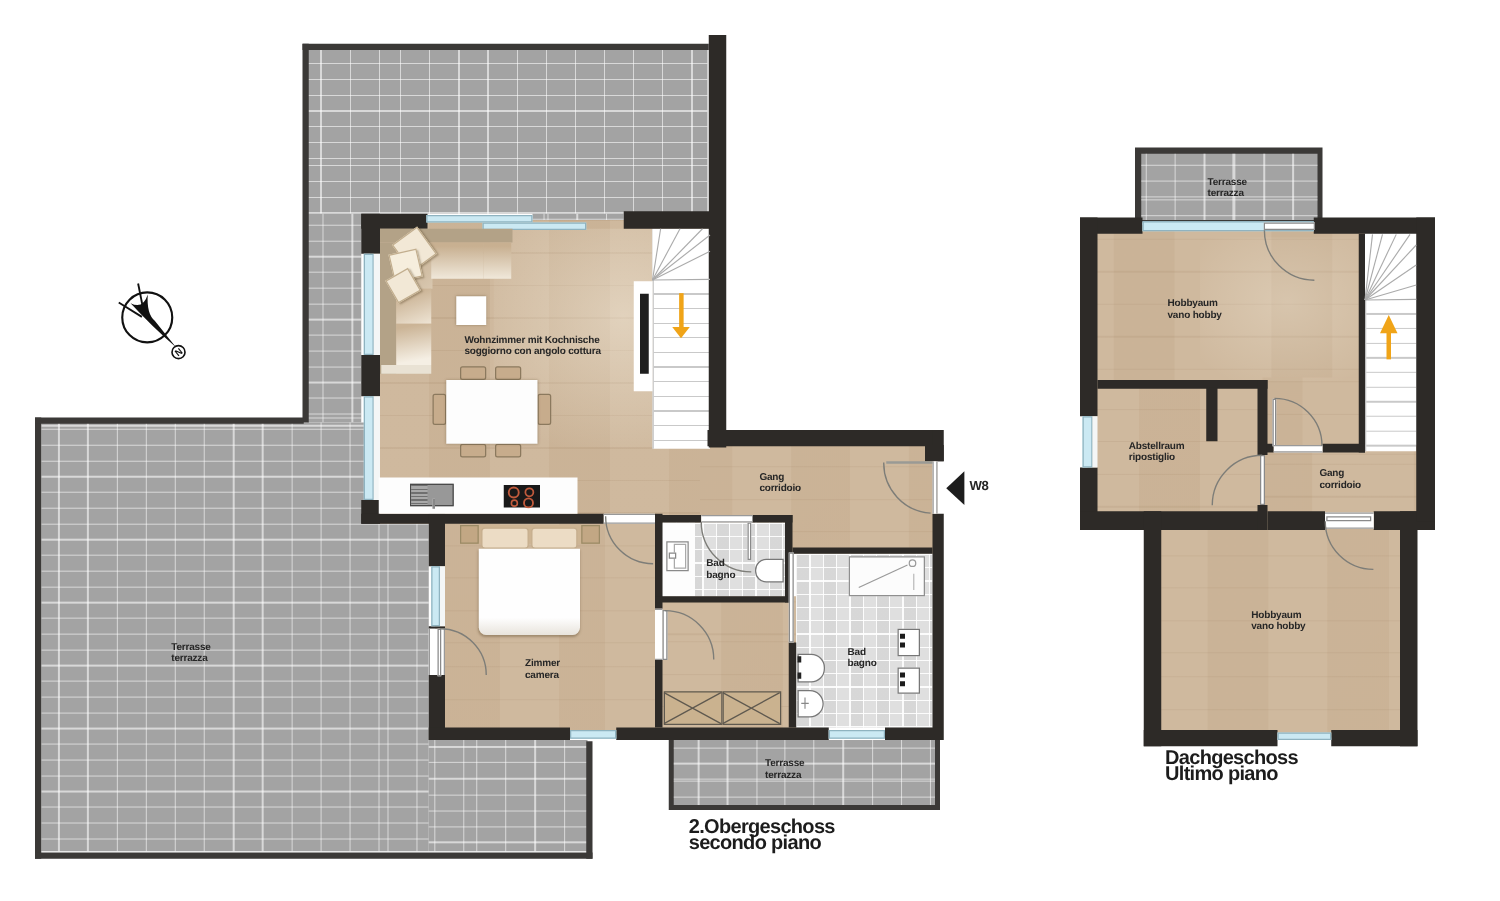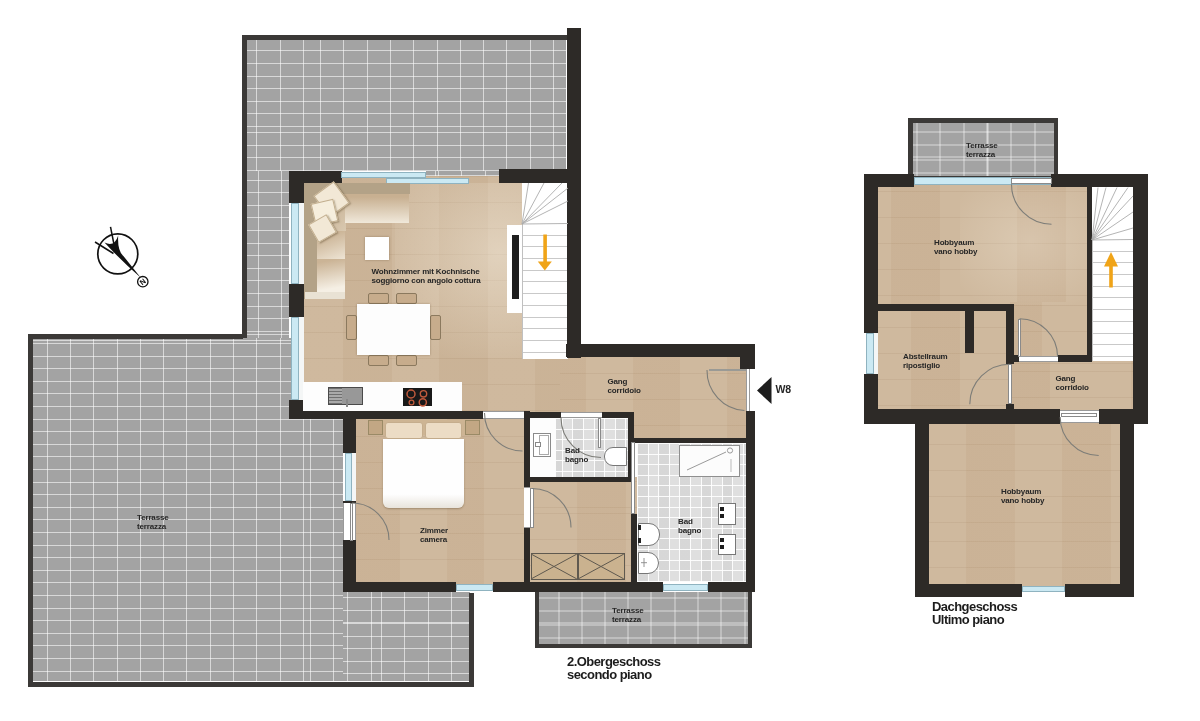--- a/index.html
+++ b/index.html
@@ -18,21 +18,21 @@
       repeating-linear-gradient(90deg, rgba(255,255,255,.04) 0 47px, rgba(120,85,50,.03) 47px 96px);}
   .bathtile{position:absolute;background-color:#dfdfdf;
     background-image:
       repeating-linear-gradient(90deg, rgba(255,255,255,.9) 0 1px, rgba(0,0,0,0) 1px 10.6px),
       repeating-linear-gradient(180deg, rgba(255,255,255,.9) 0 1px, rgba(0,0,0,0) 1px 10.6px),
       repeating-linear-gradient(90deg, rgba(0,0,0,.035) 0 10.6px, rgba(0,0,0,0) 10.6px 21.2px);}
   .win{position:absolute;background:#cbe9f3;border:0.7px solid #8fb3c0;box-sizing:border-box;}
   .stair{position:absolute;background:#fff;
     background-image:repeating-linear-gradient(180deg, rgba(0,0,0,0) 0 10.7px, #c9c9c9 10.7px 11.7px);border-left:0.8px solid #c0c0c0;box-sizing:border-box;}
   .lbl{position:absolute;color:#262626;font-weight:700;font-size:8px;line-height:9.3px;letter-spacing:-0.15px;}
-  .big{font-size:13px;line-height:13px;color:#1c1c1c;font-weight:700;letter-spacing:-0.55px;}
+  .big{font-size:16px;line-height:13px;color:#1c1c1c;font-weight:700;letter-spacing:-0.55px;}
   svg{position:absolute;left:0;top:0;}
 </style>
 </head>
 <body>
 <div id="plan">
 
 <div class="tile" style="left:246px;top:39px;width:320px;height:132px;background-position:-246px -39px,-246px -39px;"></div>
 
 <div class="tile" style="left:246px;top:171px;width:43px;height:167px;background-position:-246px -171px,-246px -171px;"></div>
 
@@ -441,16 +441,16 @@
 <div class="lbl" style="left:934px;top:238px;">Hobbyaum<br>vano hobby</div>
 
 <div class="lbl" style="left:903px;top:352px;">Abstellraum<br>ripostiglio</div>
 
 <div class="lbl" style="left:1055.5px;top:374px;">Gang<br>corridoio</div>
 
 <div class="lbl" style="left:1001px;top:486.5px;">Hobbyaum<br>vano hobby</div>
 
 <div class="lbl" style="left:775.5px;top:385px;font-size:10.5px;">W8</div>
 
-<div class="lbl big" style="left:567px;top:655px;">2.Obergeschoss<br>secondo piano</div>
+<div class="lbl big" style="left:551px;top:655px;">2.Obergeschoss<br>secondo piano</div>
 
 <div class="lbl big" style="left:932px;top:599.5px;">Dachgeschoss<br>Ultimo piano</div>
 </div>
 
 </body></html>

